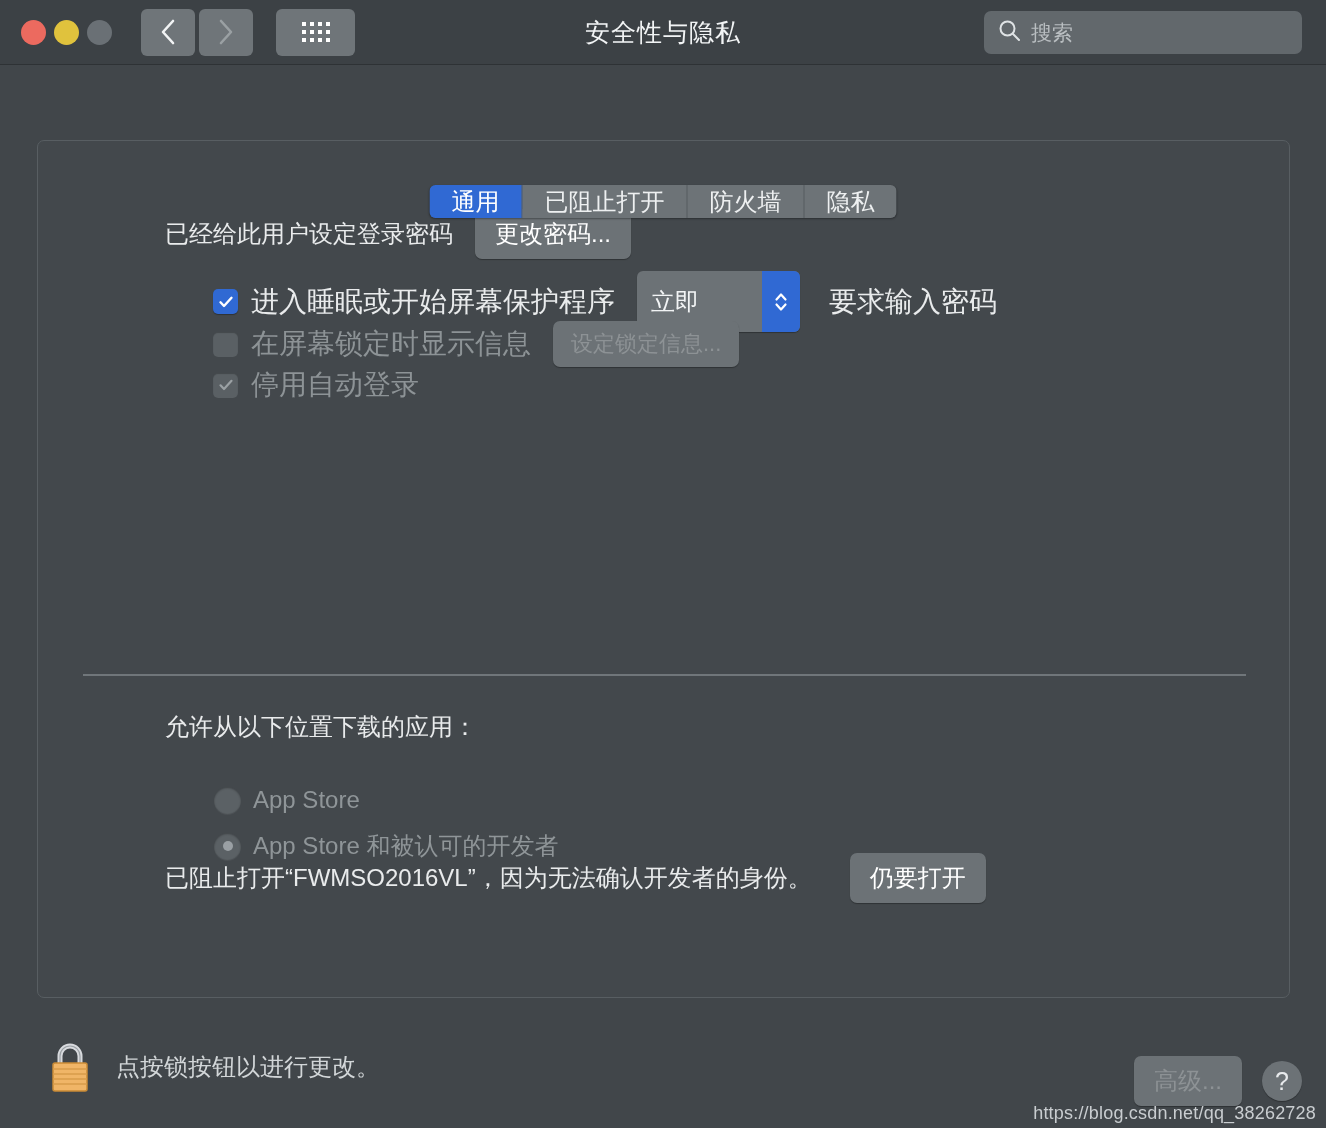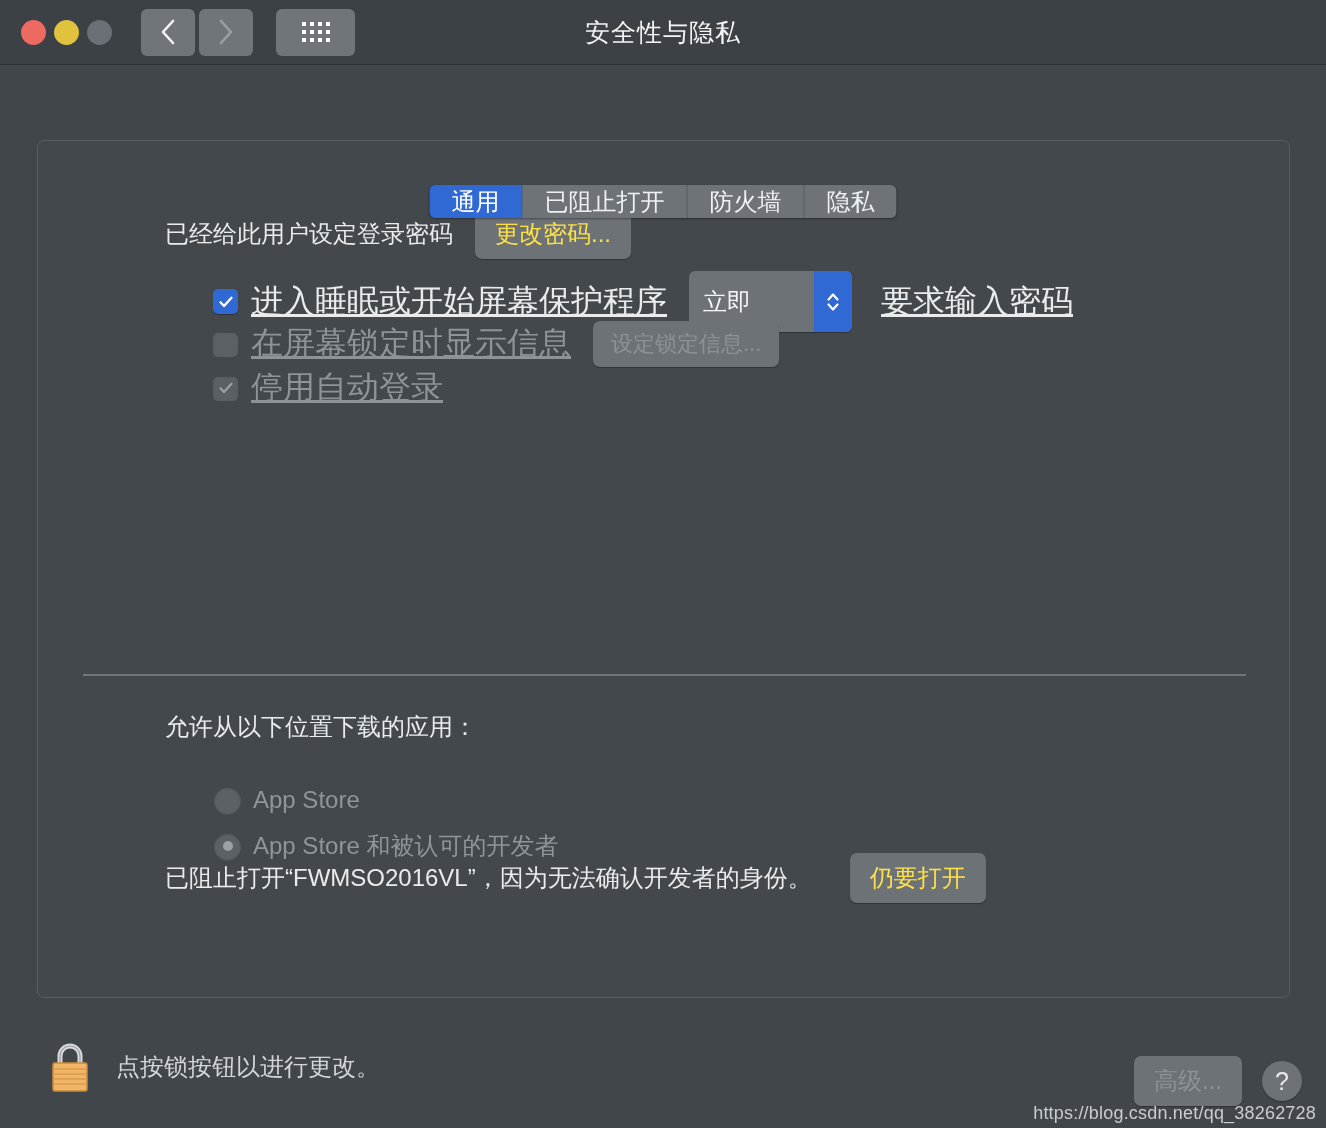--- a/index.html
+++ b/index.html
@@ -160,21 +160,21 @@
     display: flex;
     align-items: center;
     gap: 22px;
   }
   .label-lg { font-size: 24px; color: #e9ebec; }
 
   .btn {
     background: #6c7276;
     border: 0;
     border-radius: 7px;
-    color: #fde047;
+    color: #ffffff;
     font-family: inherit;
     font-size: 24px;
     padding: 9px 20px;
     box-shadow: 0 1px 1px rgba(0,0,0,.3);
     white-space: nowrap;
   }
   .btn.disabled { color: #8d9295; }
   .btn.small { font-size: 22px; padding: 8px 18px; }
 
   
@@ -193,21 +193,21 @@
     display: flex;
     align-items: center;
     justify-content: center;
     flex: none;
   }
   .checkbox.on  { background: #3069d3; box-shadow: 0 1px 1px rgba(0,0,0,.3); }
   .checkbox.off { background: #5a6064; box-shadow: inset 0 1px 1px rgba(0,0,0,.25); }
   .checkbox.dim { background: #5a6064; box-shadow: inset 0 1px 1px rgba(0,0,0,.25); }
   .checkbox svg { display: block; }
 
-  .cb-label { font-size: 32px; color: #e9ebec; text-decoration: underline; }
+  .cb-label { font-size: 28px; color: #e9ebec; }
   .cb-label.dis { color: #8d9396; }
 
   
   .popup {
     display: inline-flex;
     align-items: stretch;
     height: 61px;
     width: 163px;
     background: #6c7276;
     border-radius: 6px;
@@ -368,20 +368,29 @@
         <i></i>
       <i></i>
         <i></i>
         <i></i>
         <i></i>
     </span>
   </div>
 
   <div class="win-title">安全性与隐私</div>
 
+  <div class="search-wrap">
+    <span>
+      <svg width="23" height="23" viewBox="0 0 23 23" fill="none">
+        <circle cx="9.5" cy="9.5" r="7" stroke="#dfe3e5" stroke-width="2"></circle>
+        <path d="M14.8 14.8 L21 21" stroke="#dfe3e5" stroke-width="2" stroke-linecap="round"></path>
+      </svg>
+    </span>
+    <input class="search-input" type="text" placeholder="搜索" style="">
+  </div>
 </div>
 
 <div class="tabs-row">
   <div class="tabs">
     <div class="tab active">通用</div>
     <div class="tab">已阻止打开</div>
     <div class="tab">防火墙</div>
     <div class="tab">隐私</div>
   </div>
 </div>

